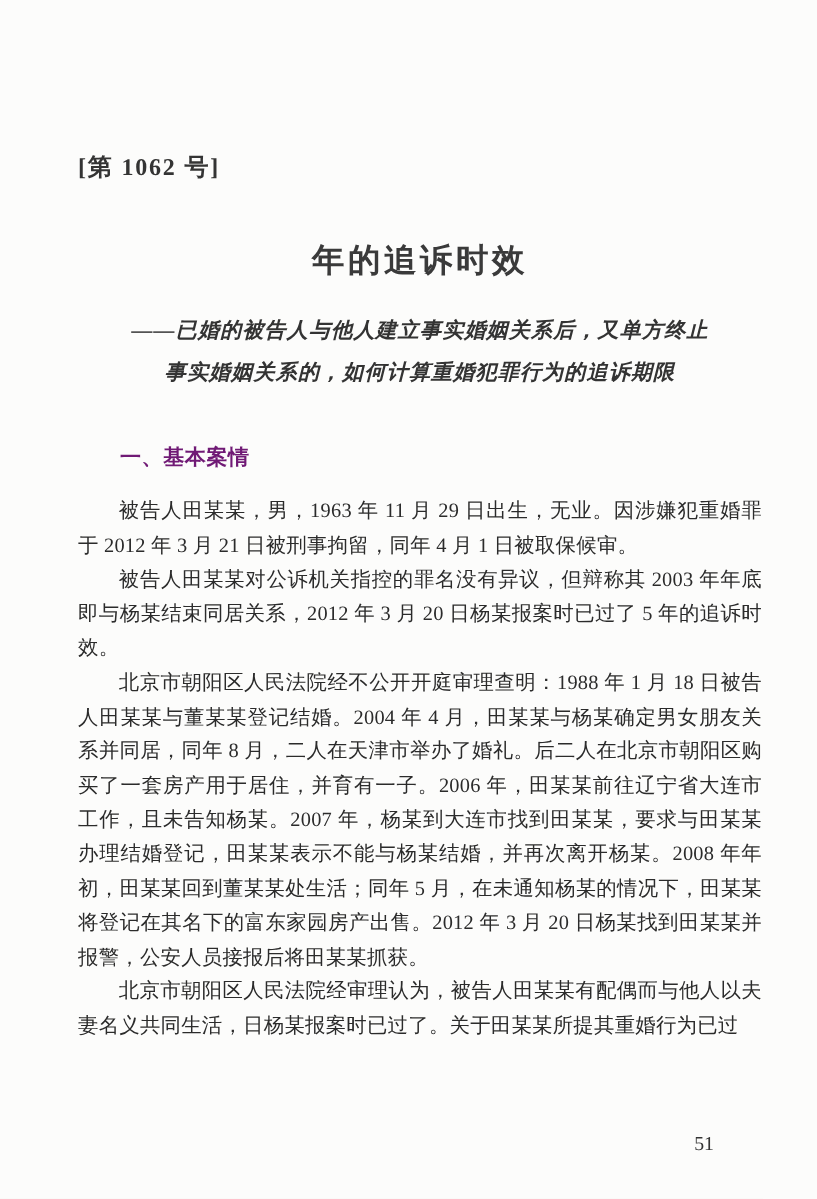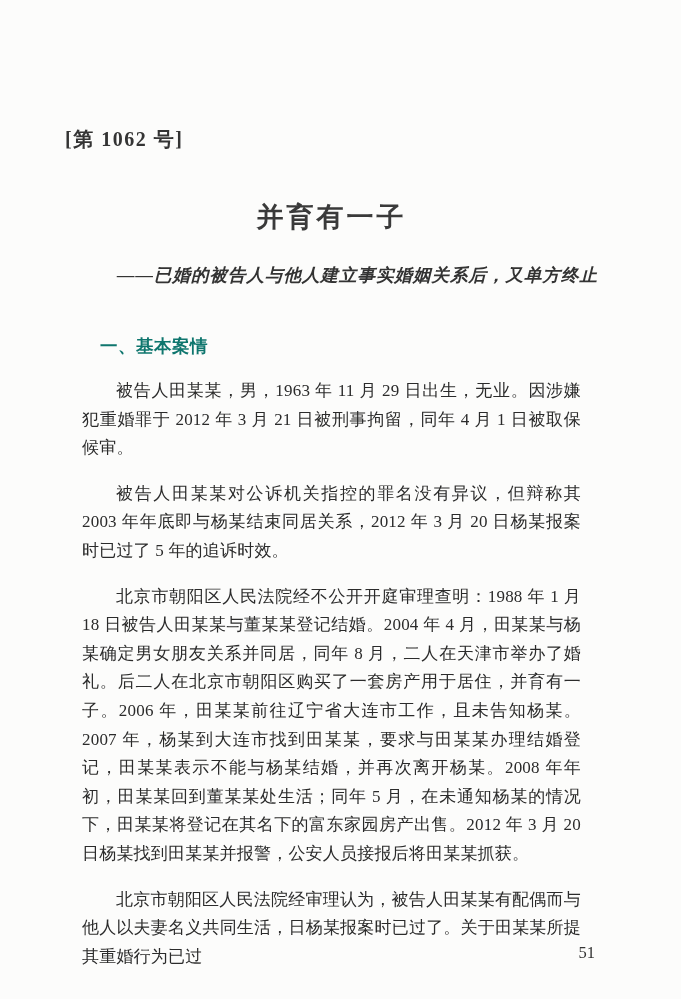--- a/index.html
+++ b/index.html
@@ -14,61 +14,61 @@
   }
   .page {
     position: relative;
     width: 681px;
     height: 999px;
     background: #fcfcfb;
     overflow: hidden;
     color: #2e2e2e;
   }
   .content {
-    padding: 0 83px 0 65px;
+    padding: 0 46px 0 65px;
   }
   .case-number {
     padding-top: 126px;
     font-size: 20px;
     font-weight: bold;
     letter-spacing: 1.5px;
     color: #343434;
   }
   .title {
     margin: 46px 0 0 0;
     text-align: center;
     font-size: 27px;
     font-weight: bold;
     letter-spacing: 3px;
     color: #3a3a3a;
   }
   .subtitle {
     margin-top: 23px;
-    text-align: right;
+    text-align: center;
     font-style: italic;
     font-weight: bold;
     font-size: 17.5px;
     line-height: 35px;
     letter-spacing: 1px;
     color: #333333;
   }
   .section-heading {
     margin: 41px 0 4px 0;
     font-family: "Liberation Sans", "DejaVu Sans", sans-serif;
     font-size: 17.5px;
     font-weight: bold;
     text-indent: 2em;
     letter-spacing: 0.5px;
-    color: #0f766e;
+    color: #701a75;
   }
   .body-text {
     margin-top: 19px;
   }
   .body-text p {
-    margin: 17px;
+    margin: 0;
     font-size: 17px;
     line-height: 28.6px;
     text-align: justify;
     text-indent: 2em;
     letter-spacing: 0.2px;
     color: #2b2b2b;
     overflow-wrap: break-word;
   }
   .page-number {
     position: absolute;
@@ -80,24 +80,25 @@
   }
 </style>
 </head>
 <body>
 
 <div class="page">
   <div class="content">
 
     <div class="case-number">[第 1062 号]</div>
 
-    <h1 class="title">并育有一子</h1>
+    <h1 class="title">年的追诉时效</h1>
 
     <div class="subtitle">
       <div>——已婚的被告人与他人建立事实婚姻关系后，又单方终止</div>
+      <div>事实婚姻关系的，如何计算重婚犯罪行为的追诉期限</div>
     </div>
 
     <h2 class="section-heading">一、基本案情</h2>
 
     <div class="body-text">
       <p>被告人田某某，男，1963 年 11 月 29 日出生，无业。因涉嫌犯重婚罪于 2012 年 3 月 21 日被刑事拘留，同年 4 月 1 日被取保候审。</p>
       <p>被告人田某某对公诉机关指控的罪名没有异议，但辩称其 2003 年年底即与杨某结束同居关系，2012 年 3 月 20 日杨某报案时已过了 5 年的追诉时效。</p>
       <p>北京市朝阳区人民法院经不公开开庭审理查明：1988 年 1 月 18 日被告人田某某与董某某登记结婚。2004 年 4 月，田某某与杨某确定男女朋友关系并同居，同年 8 月，二人在天津市举办了婚礼。后二人在北京市朝阳区购买了一套房产用于居住，并育有一子。2006 年，田某某前往辽宁省大连市工作，且未告知杨某。2007 年，杨某到大连市找到田某某，要求与田某某办理结婚登记，田某某表示不能与杨某结婚，并再次离开杨某。2008 年年初，田某某回到董某某处生活；同年 5 月，在未通知杨某的情况下，田某某将登记在其名下的富东家园房产出售。2012 年 3 月 20 日杨某找到田某某并报警，公安人员接报后将田某某抓获。</p>
       <p>北京市朝阳区人民法院经审理认为，被告人田某某有配偶而与他人以夫妻名义共同生活，日杨某报案时已过了。关于田某某所提其重婚行为已过</p>
     </div>

